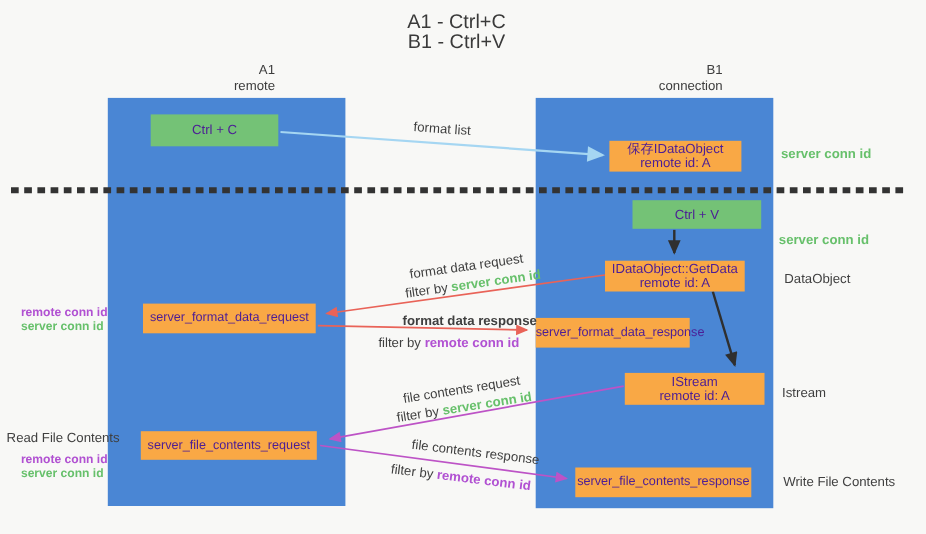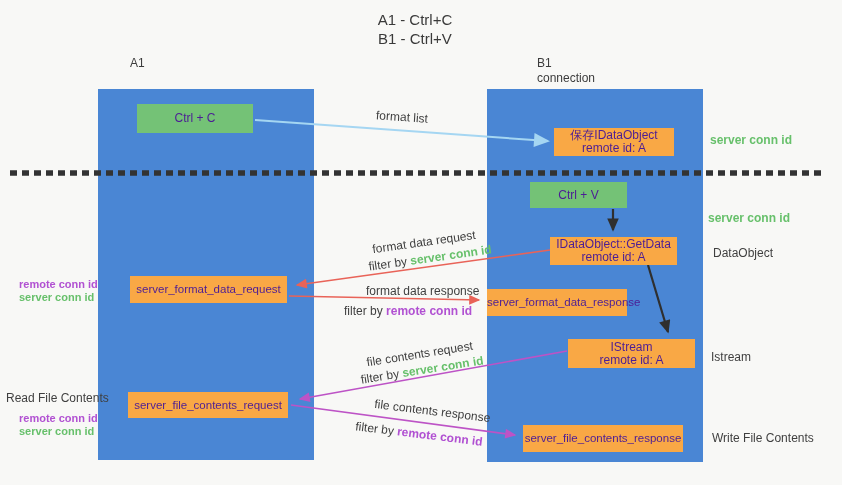--- a/index.html
+++ b/index.html
@@ -6,50 +6,51 @@
   html,body { width:842px; height:485px; }
   body {
     font-family:"Liberation Sans","DejaVu Sans",sans-serif;
     background:#f8f8f6;
     position:relative;
     overflow:hidden;
     color:#3f3f3f;
   }
   .abs { position:absolute; }
   .lane { background:#4a86d4; z-index:1; }
-  .lane-header { text-align:left; font-size:12px; line-height:15px; color:#3c3c3c; z-index:4; }
+  .lane-header { text-align:right; font-size:12px; line-height:15px; color:#3c3c3c; z-index:4; }
   #arrow-layer { position:absolute; left:0; top:0; z-index:2; }
   .node {
     z-index:3; color:#4c1d95; text-align:center; font-size:11.5px;
   }
   .node.green { background:#74c276; font-size:12px; }
   .node.orange { background:#f9a845; }
   .two-line { font-size:12px; line-height:13px; padding-top:1px; }
   .edge-label { z-index:4; font-size:12px; color:#3f3f3f; white-space:nowrap; }
   .green-id { color:#67c06b; font-weight:bold; }
   .purple-id { color:#b151d2; font-weight:bold; }
   .side-label { z-index:4; font-size:12px; color:#3f3f3f; white-space:nowrap; }
   .side-label.green { color:#67c06b; font-weight:bold; }
   .conn-pair { z-index:4; font-size:11px; line-height:12.5px; font-weight:bold; white-space:nowrap; }
-  .title { text-align:center; font-size:15px; line-height:19px; color:#3a3a3a; z-index:4; }
+  .title { text-align:center; font-size:18px; line-height:19px; color:#3a3a3a; z-index:4; }
   .r-n8 { transform:rotate(-8deg); }
   .r-n9 { transform:rotate(-9deg); }
   .r-p7 { transform:rotate(7deg); }
   .r-p4 { transform:rotate(4deg); }
 </style>
 </head>
 <body>
 
 <div class="abs title" style="left:330px; top:10px; width:170px;">
   <div>A1 - Ctrl+C</div>
   <div>B1 - Ctrl+V</div>
 </div>
 
 <div class="abs lane-header" style="left:130px; top:56px; width:120px;">
   <div>A1</div>
+  <div>remote</div>
 </div>
 <div class="abs lane-header" style="left:537px; top:56px; width:120px;">
   <div>B1</div>
   <div>connection</div>
 </div>
 
 <div class="abs lane" style="left:98px; top:89px; width:216px; height:371px;"></div>
 <div class="abs lane" style="left:487px; top:89px; width:216px; height:373px;"></div>
 
 <svg id="arrow-layer" width="842" height="485">
@@ -77,21 +78,21 @@
   <line x1="291" y1="405" x2="515" y2="435" stroke="#bd53c6" stroke-width="1.6" marker-end="url(#mk-purple)"></line>
 </svg>
 
 <div class="abs node green" style="left:137px; top:104px; width:116px; height:29px; line-height:29px;">Ctrl + C</div>
 
 <div class="abs node orange two-line" style="left:554px; top:128px; width:120px; height:28px;">
   <div>保存IDataObject</div>
   <div>remote id: A</div>
 </div>
 
-<div class="abs node green" style="left:530px; top:182px; width:97px; height:26px; line-height:26px;">Ctrl + V</div>
+<div class="abs node green" style="left:575px; top:182px; width:117px; height:26px; line-height:26px;">Ctrl + V</div>
 
 <div class="abs node orange two-line" style="left:550px; top:237px; width:127px; height:28px;">
   <div>IDataObject::GetData</div>
   <div>remote id: A</div>
 </div>
 
 <div class="abs node orange" style="left:130px; top:276px; width:157px; height:27px; line-height:27px;">server_format_data_request</div>
 
 <div class="abs node orange" style="left:487px; top:289px; width:140px; height:27px; line-height:27px;">server_format_data_response</div>
 
@@ -105,21 +106,21 @@
 <div class="abs node orange" style="left:523px; top:425px; width:160px; height:27px; line-height:27px;">server_file_contents_response</div>
 
 <div class="abs edge-label r-p4" style="left:376px; top:110px;">format list</div>
 
 <div class="abs edge-label r-n8" style="left:372px; top:235px;">format data request</div>
 <div class="abs edge-label r-n8" style="left:368px; top:251px;">
   <span>filter by</span>
   <span class="green-id">server conn id</span>
 </div>
 
-<div class="abs edge-label" style="left:366px; top:284px;">format data response</div>
+<div class="abs edge-label" style="left:366px; top:284px;font-weight:bold;">format data response</div>
 <div class="abs edge-label" style="left:344px; top:304px;">
   <span>filter by</span>
   <span class="purple-id">remote conn id</span>
 </div>
 
 <div class="abs edge-label r-n9" style="left:366px; top:347px;">file contents request</div>
 <div class="abs edge-label r-n9" style="left:360px; top:363px;">
   <span>filter by</span>
   <span class="green-id">server conn id</span>
 </div>

